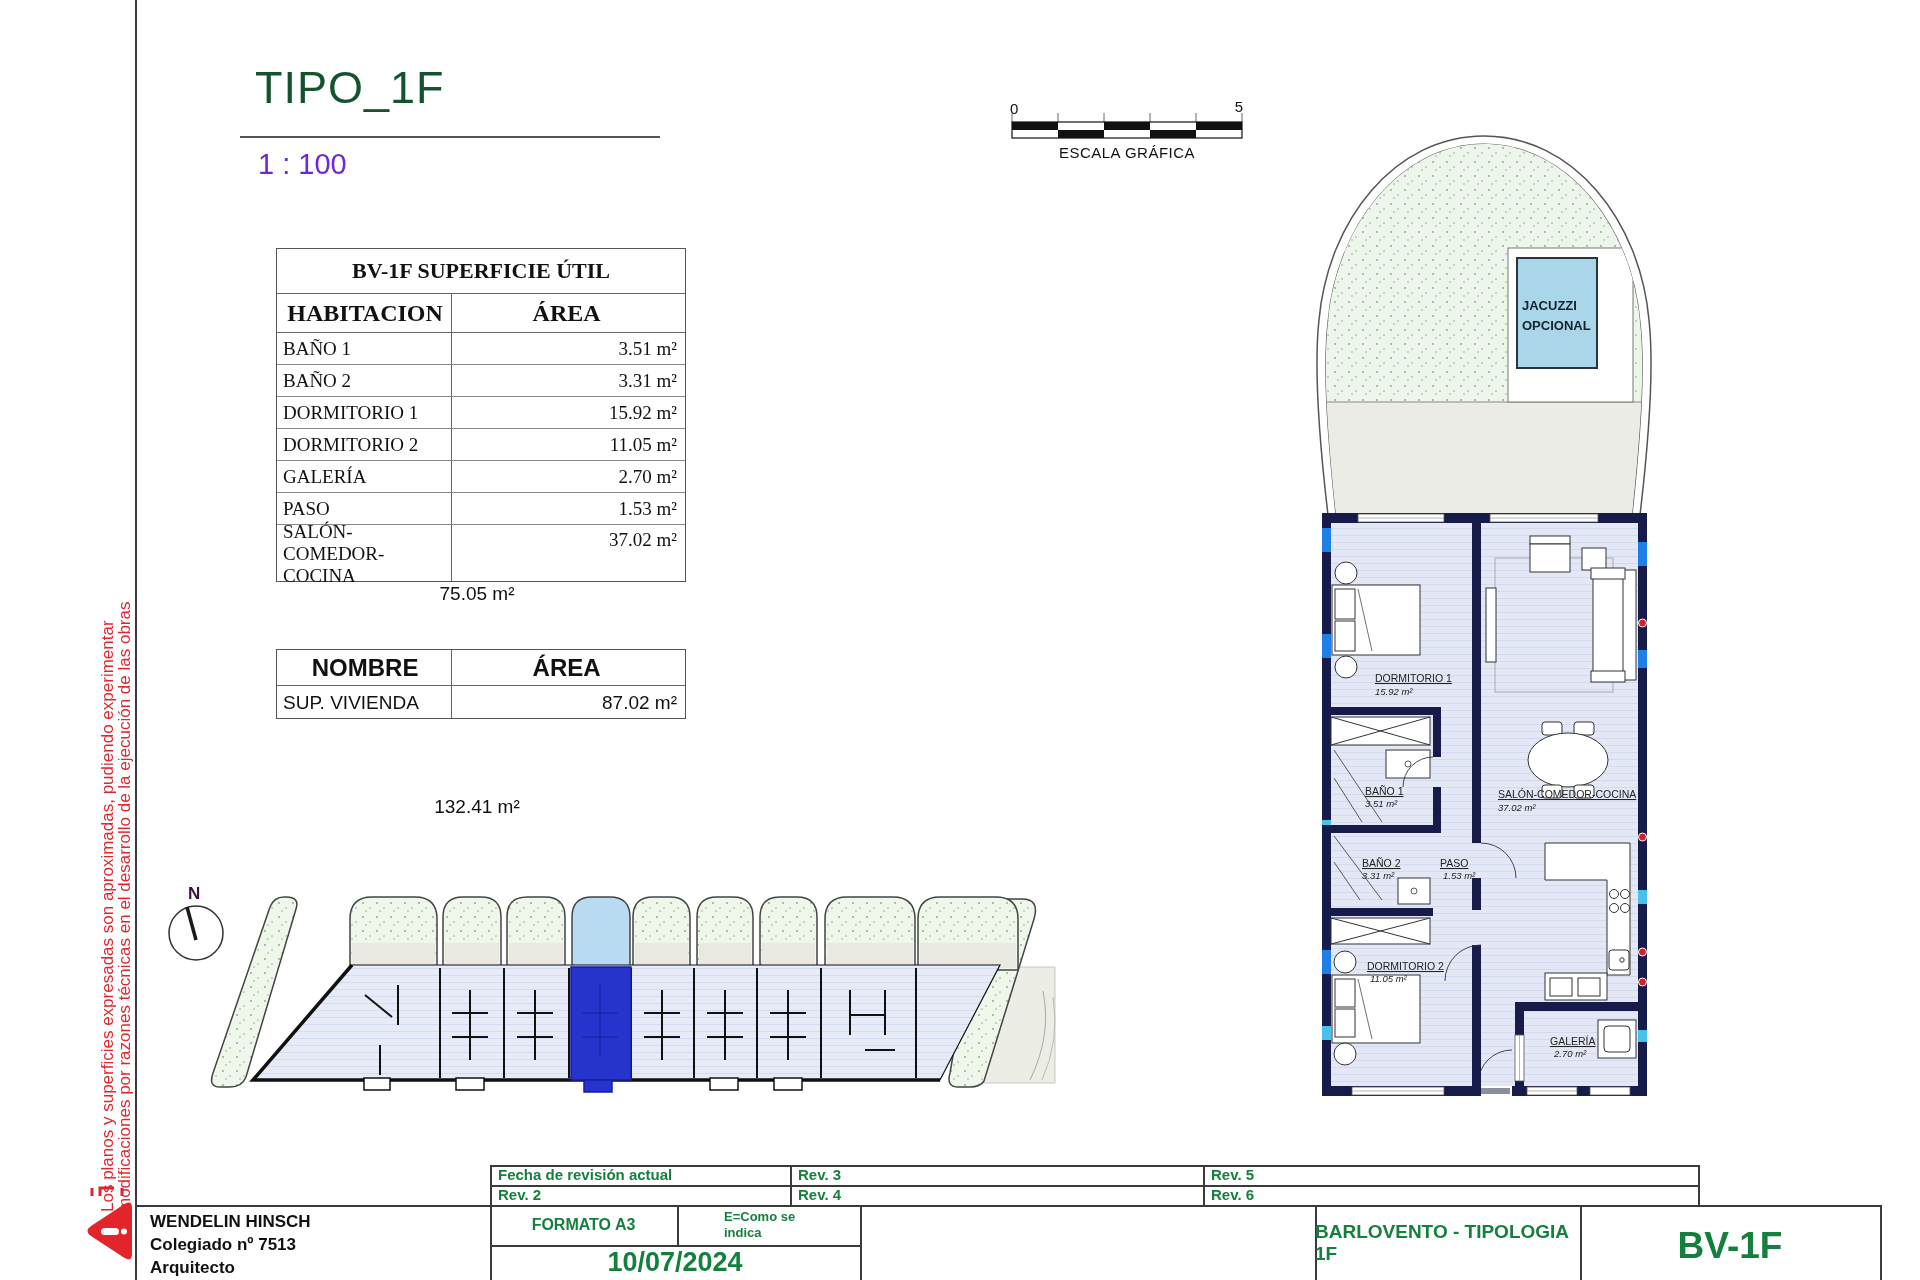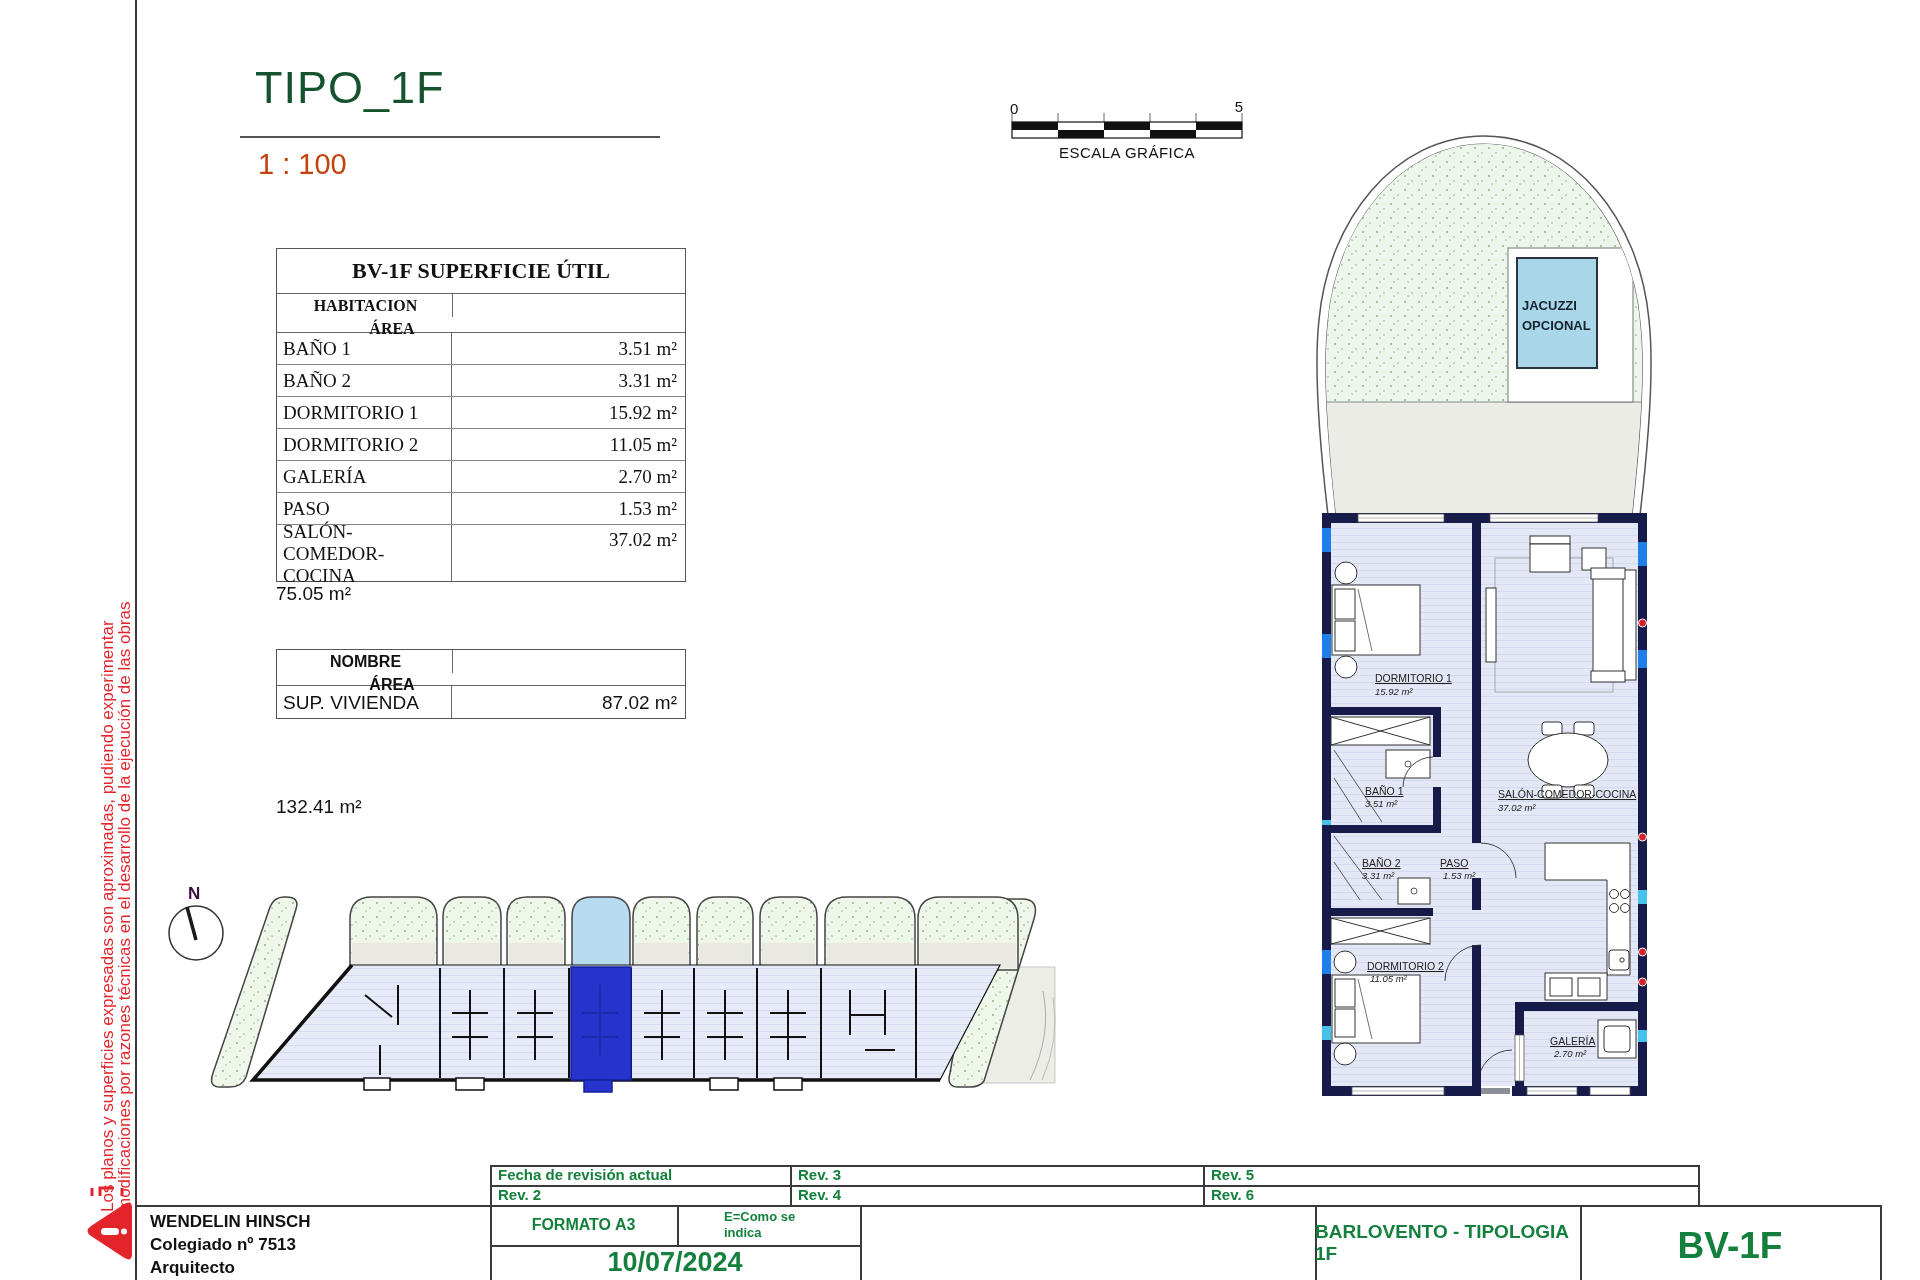--- a/index.html
+++ b/index.html
@@ -5,41 +5,41 @@
   html,body{margin:0;padding:0;}
   body{width:1920px;height:1280px;position:relative;background:#ffffff;
        font-family:"Liberation Sans", sans-serif;color:#111;overflow:hidden;}
   .abs{position:absolute;}
   .vl{position:absolute;width:1.5px;background:#3a3a3a;}
   .hl{position:absolute;height:1.5px;background:#3a3a3a;}
 
   
   .sheet-title{position:absolute;left:255px;top:62px;font-size:45px;letter-spacing:1px;color:#14532d;}
   .title-rule{position:absolute;left:240px;top:136px;width:420px;height:1.5px;background:#555;}
-  .sheet-scale{position:absolute;left:258px;top:148px;font-size:29px;color:#c2410c;}
+  .sheet-scale{position:absolute;left:258px;top:148px;font-size:29px;color:#6d28d9;}
 
   
   .disclaimer{position:absolute;left:99px;top:1212px;width:720px;
       transform:rotate(-90deg);transform-origin:0 0;
       color:#e3242b;font-size:17px;line-height:17px;white-space:nowrap;}
 
   
   .tbl{position:absolute;left:276px;width:410px;border:1.5px solid #555;background:#fff;box-sizing:border-box;}
   .tbl-title{font-weight:bold;text-align:center;font-size:22px;border-bottom:1px solid #666;
              display:flex;align-items:center;justify-content:center;}
-  .tbl-head{display:flex;font-weight:bold;font-size:16px;border-bottom:1px solid #666;flex-direction:column;}
+  .tbl-head{display:flex;font-weight:bold;font-size:24px;border-bottom:1px solid #666;}
   .tbl-row{display:flex;font-size:19px;border-bottom:1px solid #888;}
   .tbl-row:last-child{border-bottom:none;}
   .c1{width:176px;border-right:1px solid #666;padding:3px 4px 2px 6px;box-sizing:border-box;
       display:flex;align-items:center;}
   .c2{width:234px;padding:3px 8px 2px 4px;box-sizing:border-box;display:flex;align-items:center;
       justify-content:flex-end;text-align:right;}
   .tbl-head .c1{justify-content:center;}
   .tbl-head .c2{justify-content:center;text-align:center;}
-  .tbl-total{position:absolute;font-size:19px;width:410px;text-align:left;padding-right:8px;box-sizing:border-box;}
+  .tbl-total{position:absolute;font-size:19px;width:410px;text-align:center;padding-right:8px;box-sizing:border-box;}
 
   
   .tb-txt{position:absolute;font-weight:bold;color:#15803d;}
   .cell-center{display:flex;align-items:center;justify-content:center;text-align:left;}
 </style>
 </head>
 <body>
 
 <div class="vl" style="left:135px;top:0;height:1280px;"></div>
 

